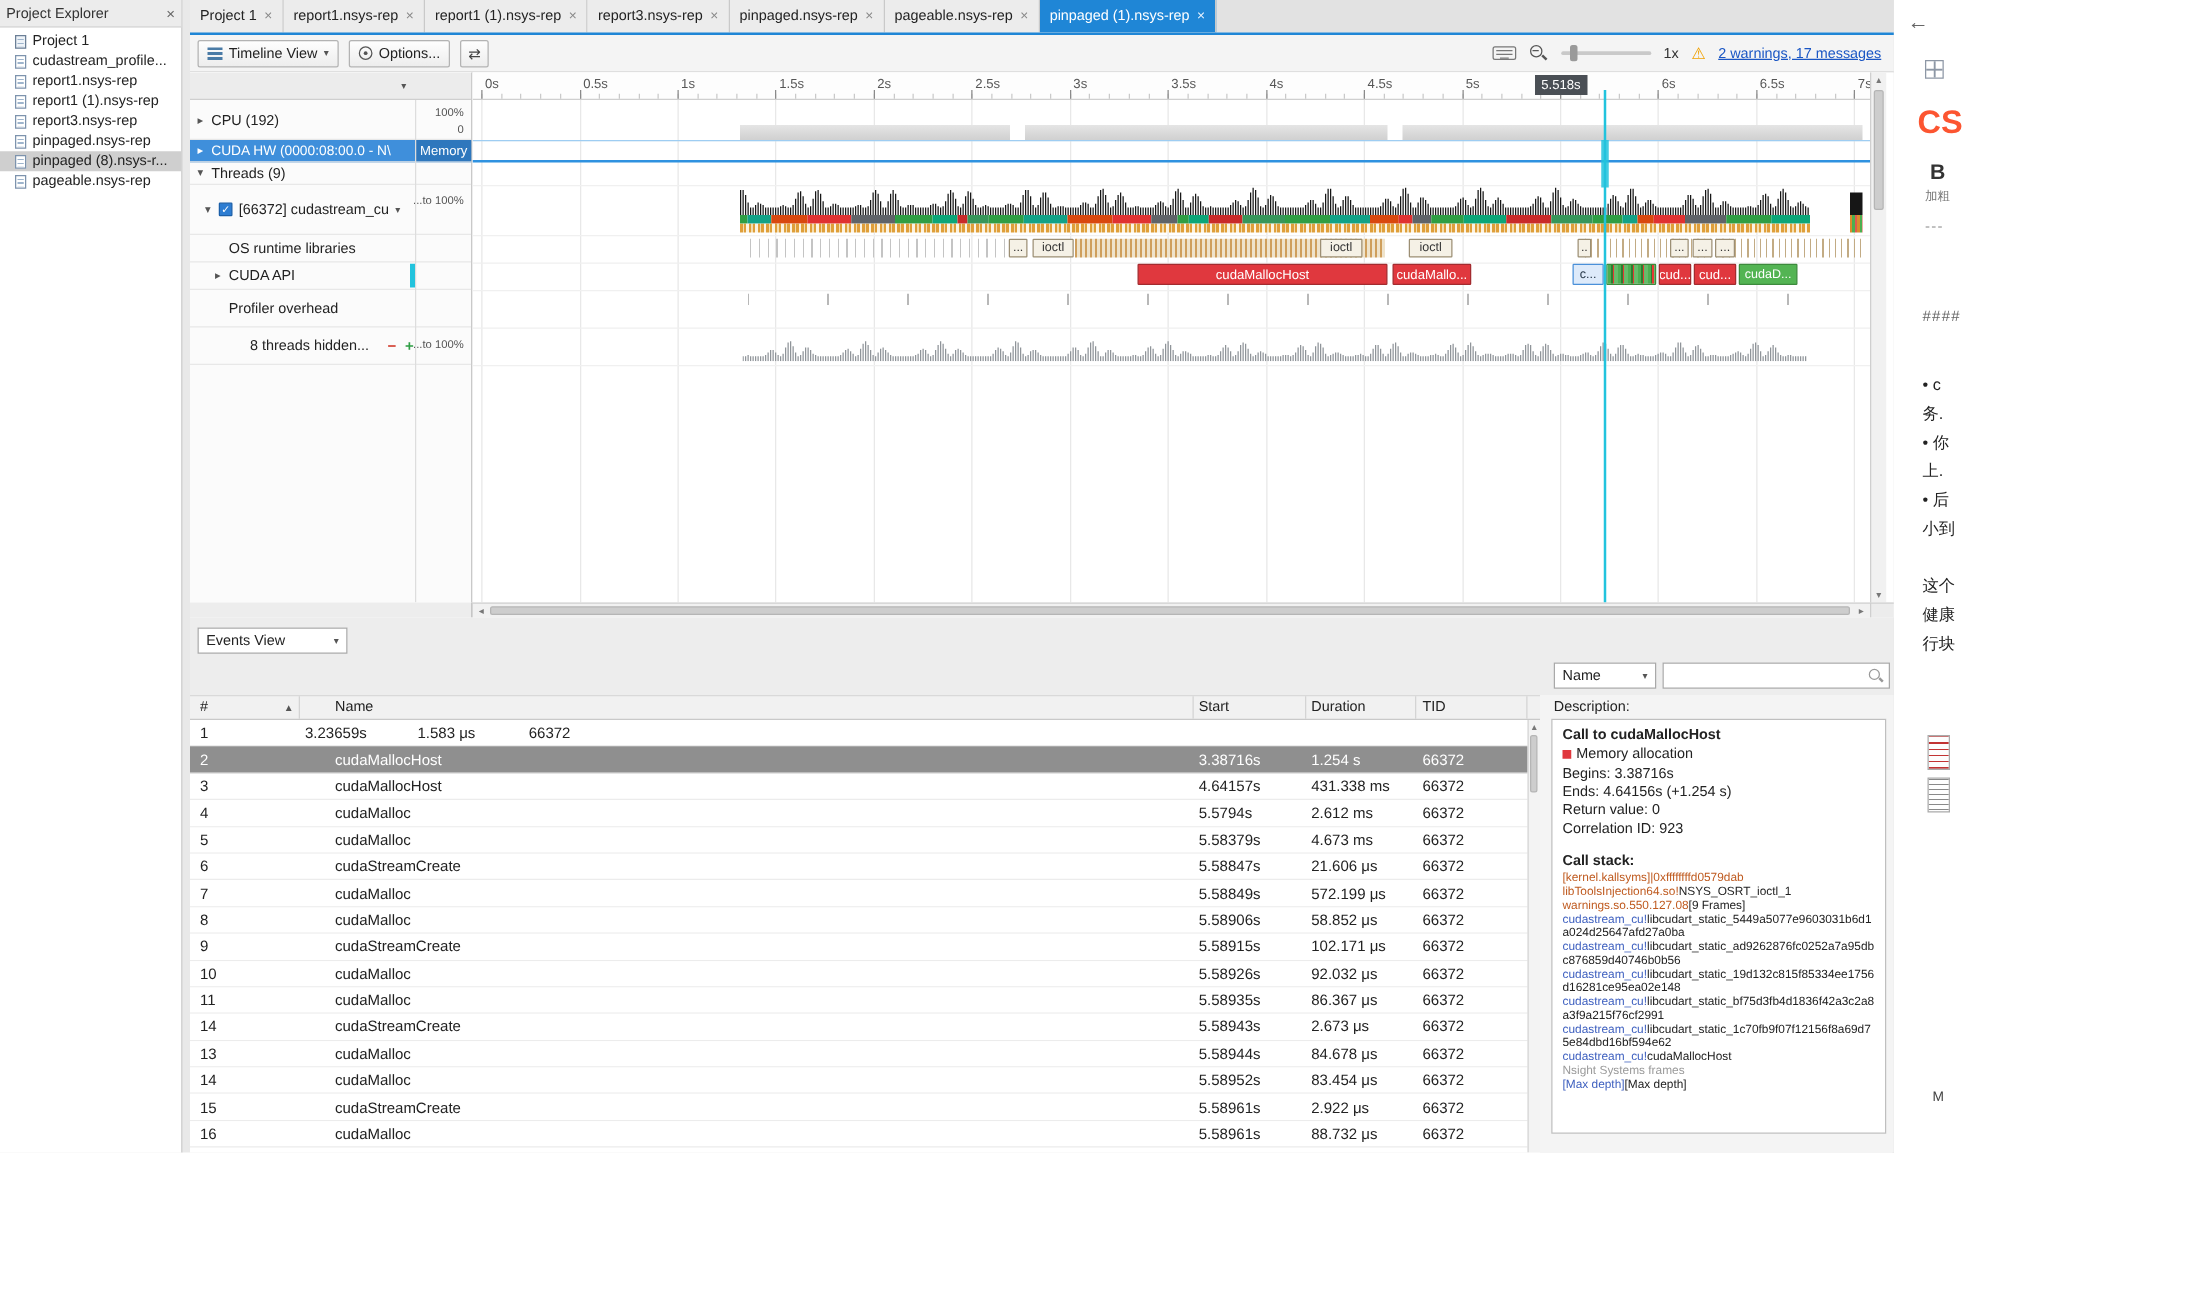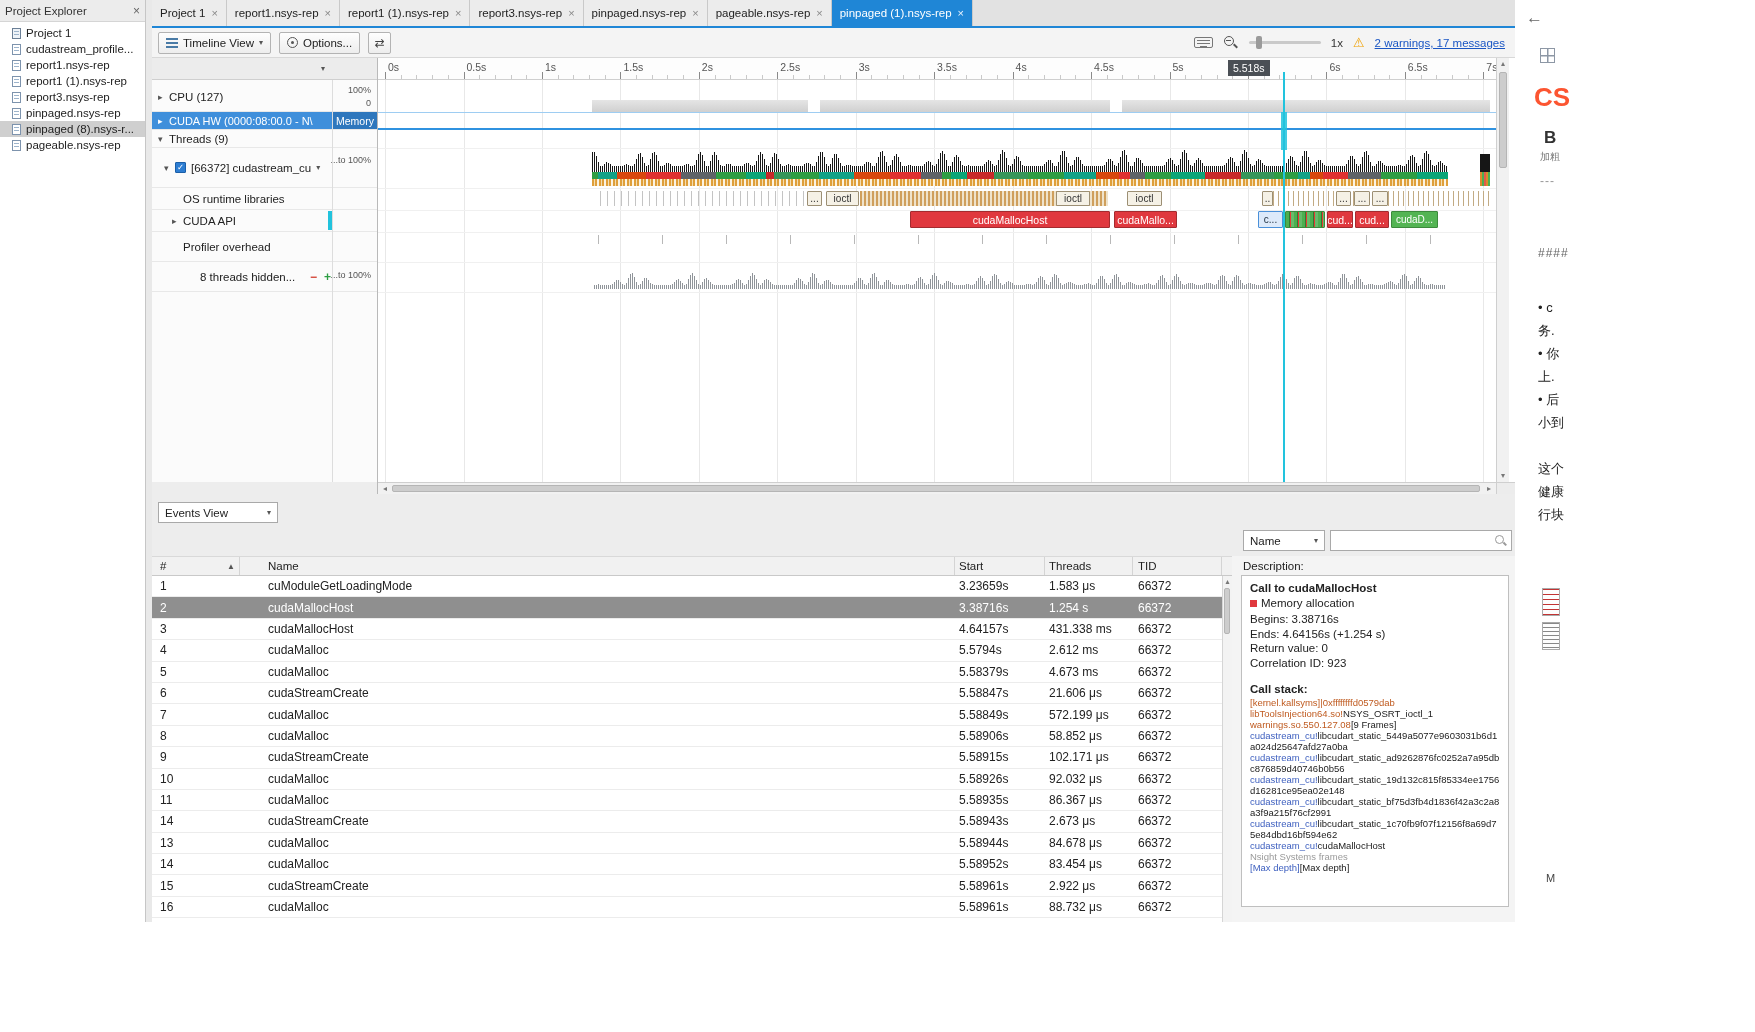--- a/index.html
+++ b/index.html
@@ -322,21 +322,21 @@
         </div>
       </div>
 
       <div class="timeline">
         <div class="tl-labels">
           <div class="lh-header">
             <span class="chev">▾</span>
           </div>
           <div class="lrow lr-cpu">
             <span class="tw">▸</span>
-            <span class="lbl">CPU (127)</span>
+            <span class="lbl">CPU (192)</span>
             <span class="scale s-top">100%</span>
             <span class="scale s-bottom">0</span>
           </div>
           <div class="lrow lr-hw">
             <span class="tw">▸</span>
             <span class="lbl">CUDA HW (0000:08:00.0 - N\</span>
             <span class="mem">Memory</span>
           </div>
           <div class="lrow lr-threads">
             <span class="tw">▾</span>
@@ -1468,30 +1468,29 @@
               <span>#</span>
               <span class="sort">▲</span>
             </div>
             <div class="tcell col-name">
                 <span>Name</span>
               </div>
             <div class="tcell col-start">
                 <span>Start</span>
               </div>
             <div class="tcell col-dur">
-                <span>Threads</span>
+                <span>Duration</span>
               </div>
             <div class="tcell col-tid">
                 <span>TID</span>
               </div>
           </div>
           <div class="tbody">
               <div class="trow">
                 <div class="tcell col-num">1</div>
-                <div class="tcell col-name">cuModuleGetLoadingMode</div>
                 <div class="tcell col-start">3.23659s</div>
                 <div class="tcell col-dur">1.583 μs</div>
                 <div class="tcell col-tid">66372</div>
               </div>
               <div class="trow sel">
                 <div class="tcell col-num">2</div>
                 <div class="tcell col-name">cudaMallocHost</div>
                 <div class="tcell col-start">3.38716s</div>
                 <div class="tcell col-dur">1.254 s</div>
                 <div class="tcell col-tid">66372</div>

